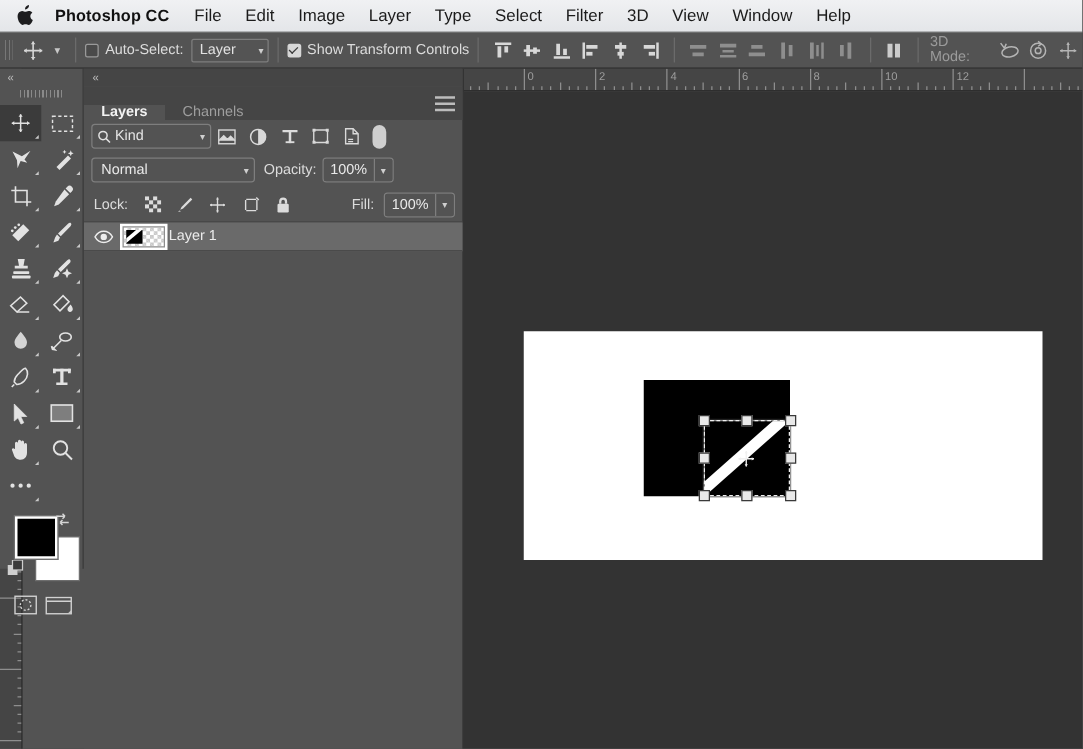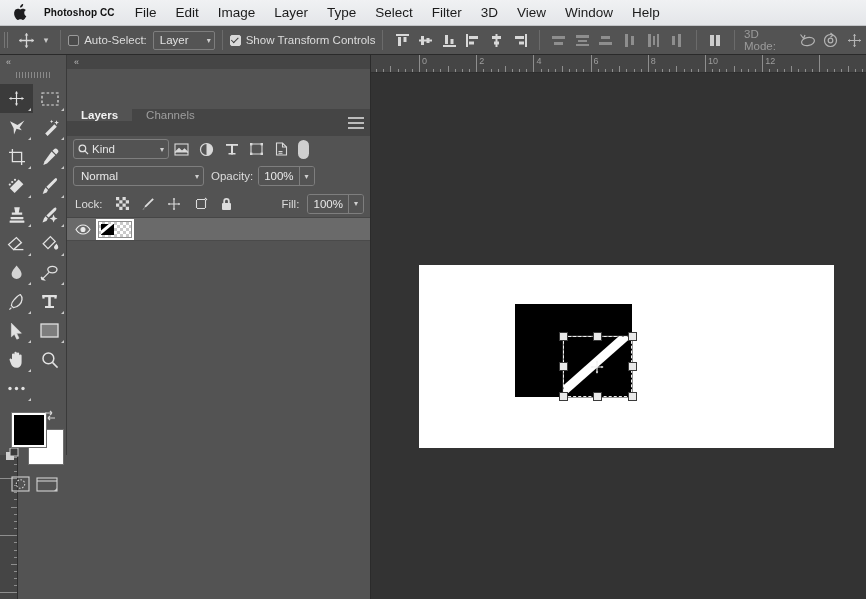--- a/index.html
+++ b/index.html
@@ -19,21 +19,21 @@
     border-bottom: 1px solid #c3c5c8;
     display: flex; align-items: center;
     padding-left: 12px;
   }
   .apple-logo {
     width: 16px; height: 18px; margin-right: 16px;
     display: flex; align-items: center; justify-content: center;
     color: #1d1d1f;
   }
   .macbar-app {
-    font-size: 10px; font-weight: bold; color: #111;
+    font-size: 13px; font-weight: bold; color: #111;
     margin-right: 20px; letter-spacing: .1px;
   }
   .macbar-item {
     font-size: 13.5px; color: #1b1b1b;
     margin-right: 19px; white-space: nowrap;
   }
 
   
   .optionsbar {
     position: absolute; left: 0; top: 26px; width: 866px; height: 29px;
@@ -177,21 +177,21 @@
   .panel {
     position: absolute; left: 67px; top: 55px; width: 304px; height: 544px;
     background: #535353; border-right: 1px solid #2b2b2b;
   }
   .panel-collapse {
     height: 14px; display: flex; align-items: center; padding-left: 7px;
     font-size: 9px; color: #bdbdbd; background: #454545;
   }
   .tabs {
     height: 27px; background: #454545;
-    display: flex; align-items: flex-start; position: relative; margin-top: 40px;
+    display: flex; align-items: flex-end; position: relative;
   }
   .tab {
     padding: 0 14px; display: flex; align-items: center;
     font-size: 11.5px; color: #9e9e9e;
   }
   .tab.active { background: #535353; color: #f2f2f2; font-weight: bold; }
   .hamb {
     position: absolute; right: 6px; top: 8px; width: 16px; height: 12px;
     display: flex; flex-direction: column; justify-content: space-between;
   }
@@ -758,20 +758,21 @@
           <svg width="16" height="11" viewBox="0 0 16 11" fill="none" stroke="#ececec" stroke-width="1.1">
               <path d="M1 5.5C3 2 5.4 1 8 1s5 1 7 4.5C13 9 10.6 10 8 10S3 9 1 5.5z"></path>
               <circle cx="8" cy="5.5" r="2" fill="#ececec"></circle>
             </svg>
         </div>
         <div class="thumb-wrap">
           <div class="thumb sel-outline">
             <div class="thumb-art"></div>
           </div>
         </div>
+        <div class="layer-name">Layer 1</div>
       </div>
 
     </div>
   </div>
 
   <div class="toolpal">
     <div class="tp-collapse">«</div>
     <div class="tp-grip"></div>
     <div class="tp-grid" id="tool-grid">
         <div class="tp-cell active">

